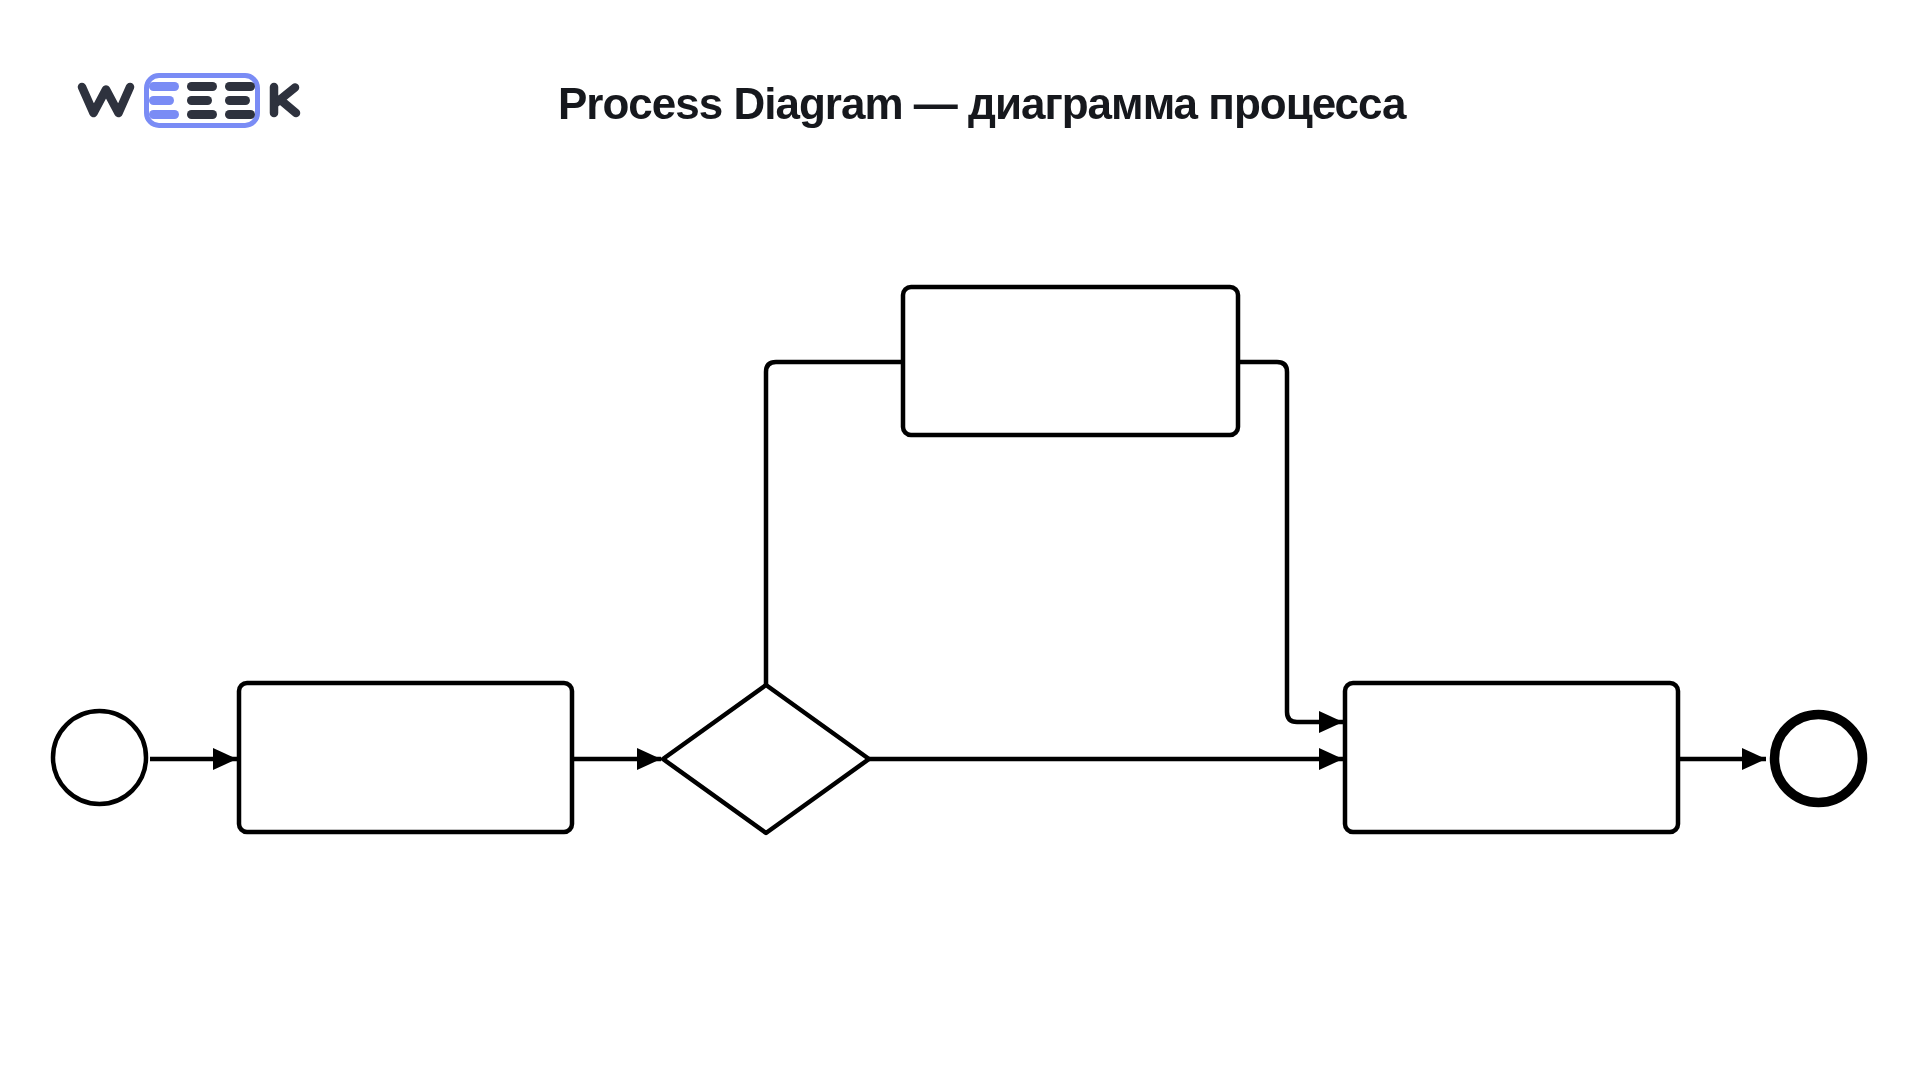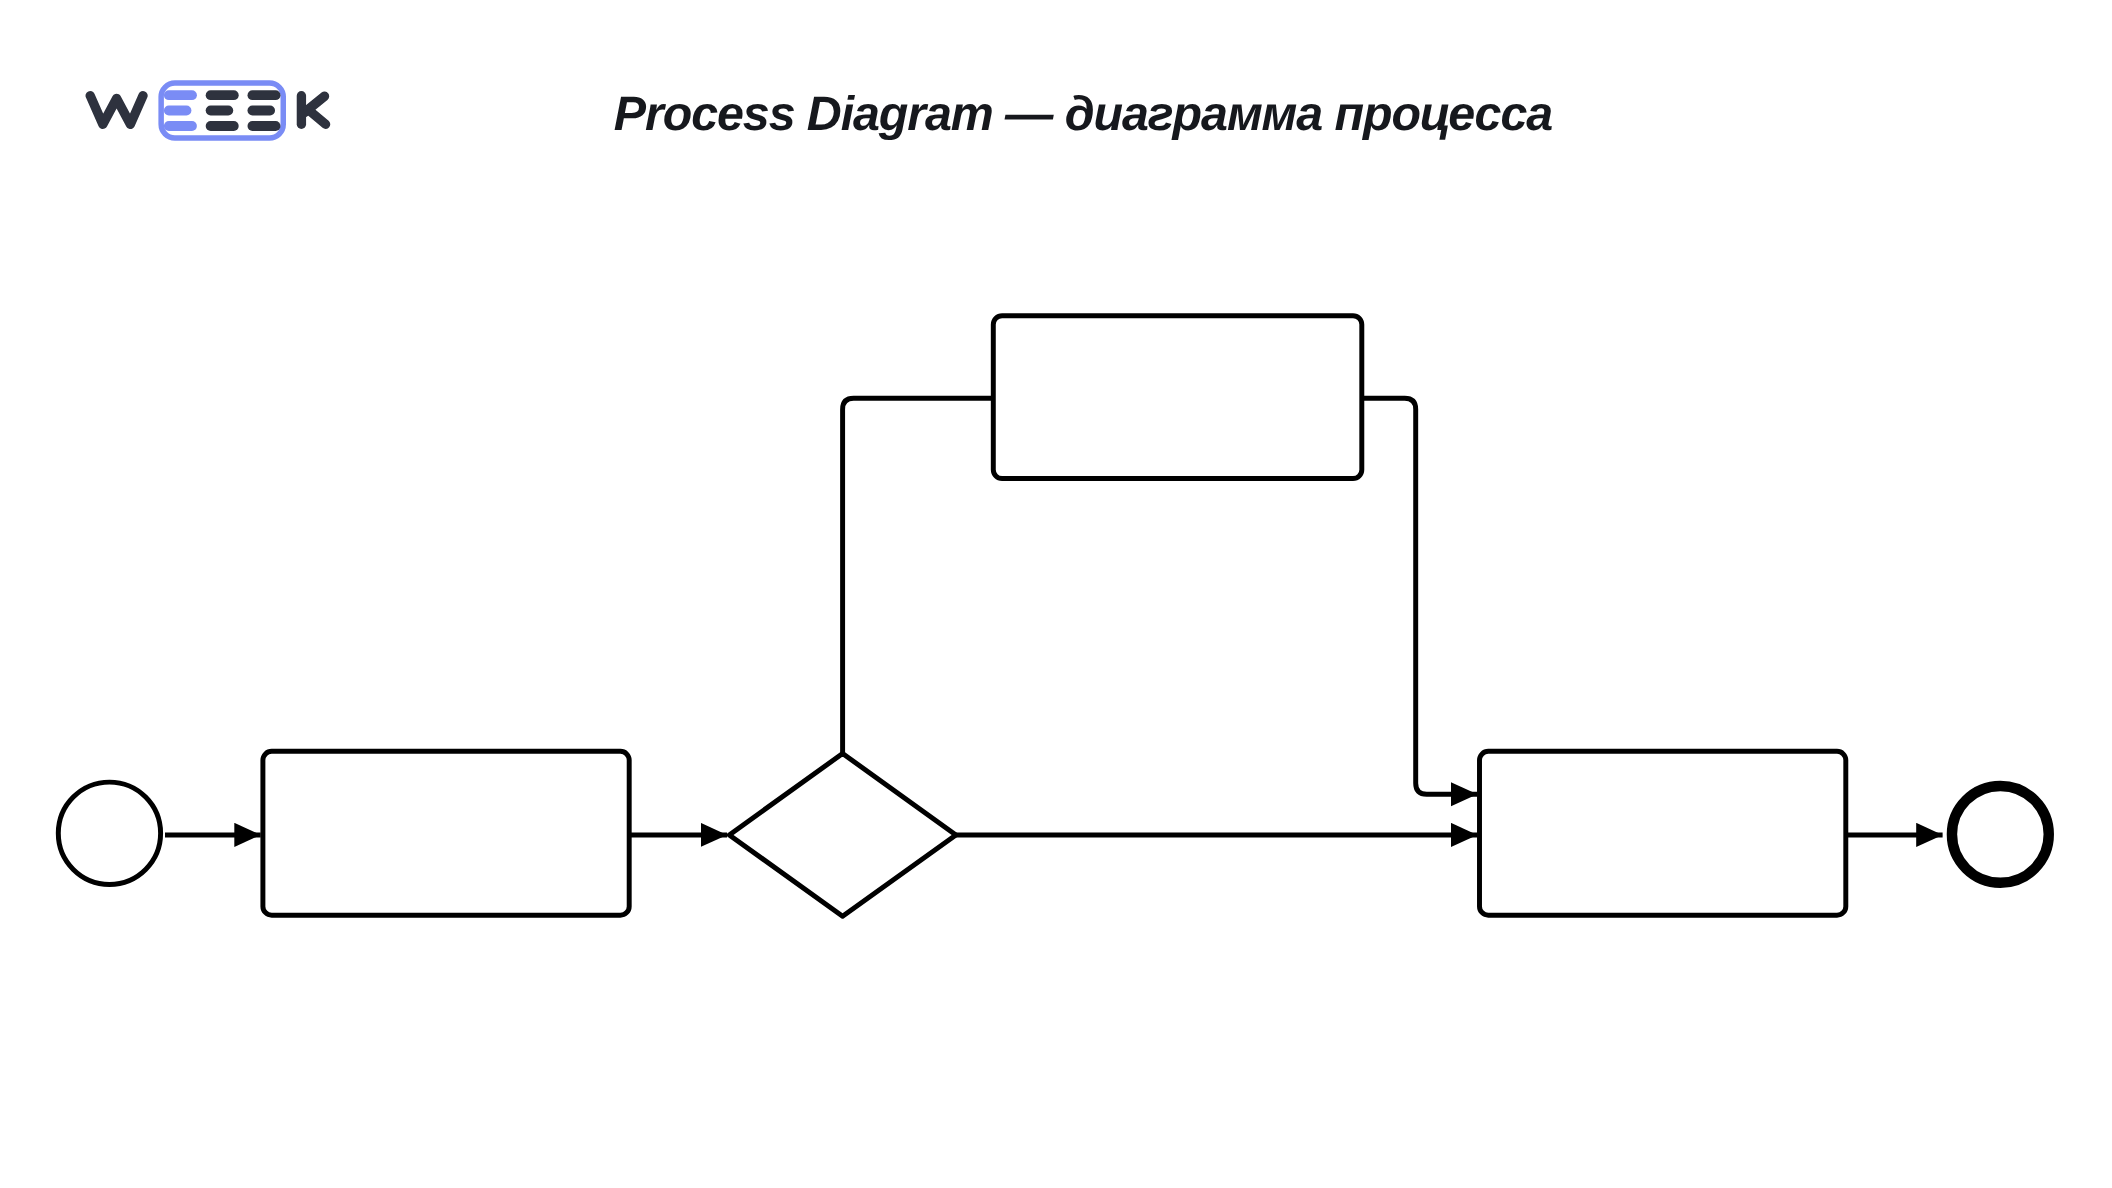--- a/index.html
+++ b/index.html
@@ -3,21 +3,21 @@
 <meta charset="utf-8">
 <style>
   * { margin: 0; padding: 0; box-sizing: border-box; }
   html, body {
     width: 1920px; height: 1080px;
     background: var(--bg, #ffffff);
     font-family: "Liberation Sans", sans-serif;
     overflow: hidden;
     position: relative;
   }
-  .stage { position: absolute; inset: 0; width: 1655px; height: 1080px; font-style: italic; }
+  .stage { position: absolute; inset: 0; width: 1655px; height: 1080px; }
 
   
   .logo {
     position: absolute; left: 77px; top: 70px; height: 60px;
     display: flex; align-items: center; gap: 9px;
   }
   .logo svg { display: block; }
   .logo .letter { stroke: var(--logo-dark, #2e323e); stroke-width: 8.5;
     fill: none; stroke-linecap: round; stroke-linejoin: round; }
   .e-box {

